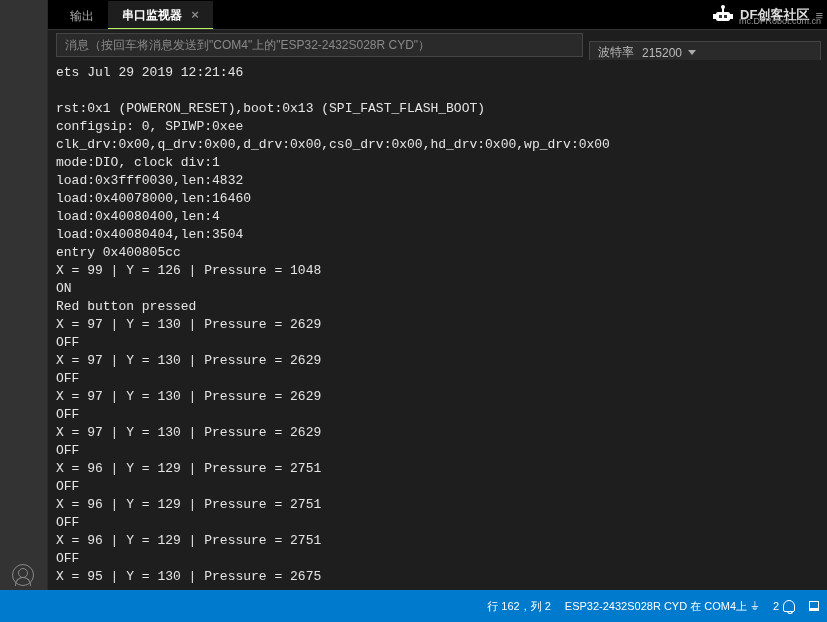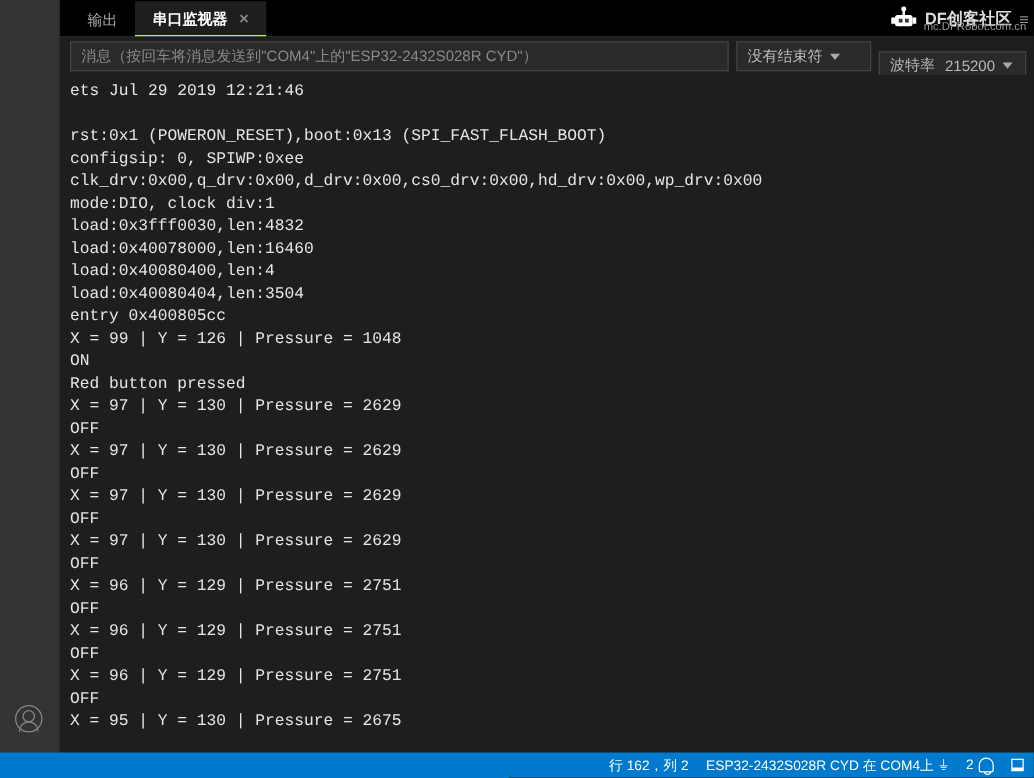--- a/index.html
+++ b/index.html
@@ -139,21 +139,21 @@
     font-family: "NSimSun","SimSun","Courier New",monospace;
     font-size: 13px;
     line-height: 18px;
     color: #e5e5e5;
     white-space: pre;
     overflow: hidden;
   }
   .statusbar {
     position: absolute;
     left: 0; right: 0; bottom: 0;
-    height: 20px;
+    height: 32px;
     background: #007acc;
     display: flex;
     align-items: center;
     justify-content: flex-end;
     gap: 14px;
     padding: 0 8px 0 48px;
     color: #fff;
     font-size: 11px;
   }
   .status-item { display: flex; align-items: center; gap: 4px; }
@@ -200,24 +200,20 @@
         <rect x="20" y="9" width="3" height="5" fill="#fff"></rect>
       </svg>
       <span style="font-weight:bold;">DF创客社区</span>
       <span style="color:#888;margin-left:2px;">≡</span>
     </div>
     <div class="brand-sub">mc.DFRobot.com.cn</div>
   </div>
 
   <div class="toolbar">
     <input class="msg-input" type="text" placeholder="消息（按回车将消息发送到&quot;COM4&quot;上的&quot;ESP32-2432S028R CYD&quot;）" style="">
-    <div class="select" style="flex:0 0 108px;">
-      <span>没有结束符</span>
-      <span class="chev"></span>
-    </div>
     <div class="select baud">
       <span>波特率</span>
       <span style="margin-left:2px;">215200</span>
       <span class="chev"></span>
     </div>
   </div>
 
   <div class="console">ets Jul 29 2019 12:21:46
 
 rst:0x1 (POWERON_RESET),boot:0x13 (SPI_FAST_FLASH_BOOT)

